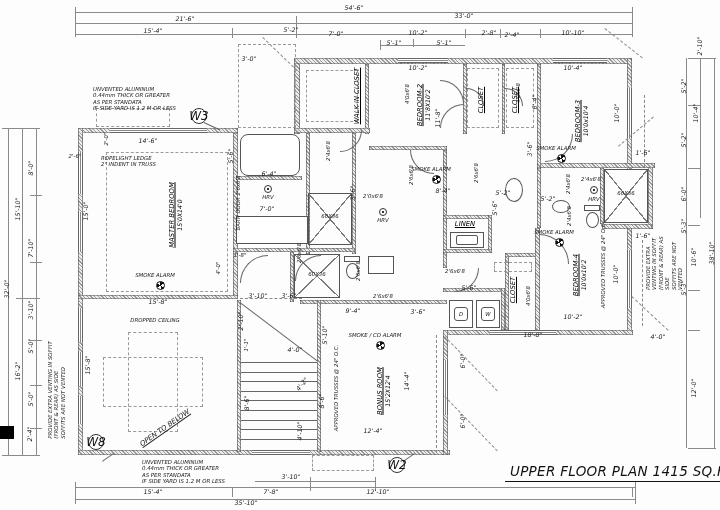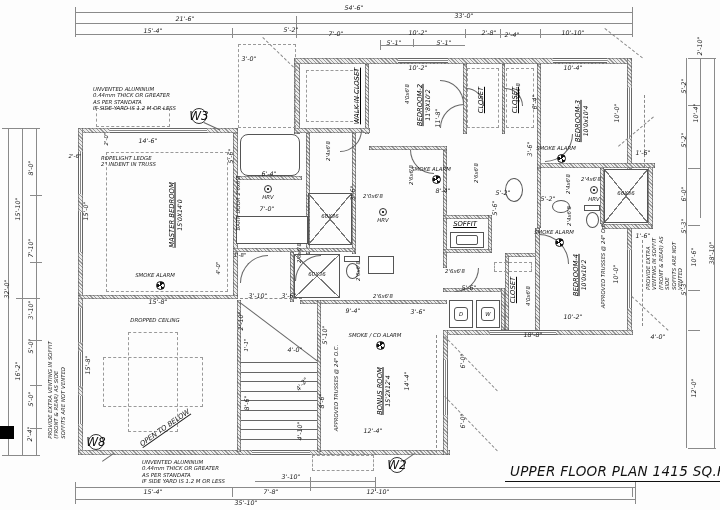--- a/index.html
+++ b/index.html
@@ -359,21 +359,21 @@
     <div class="room" style="left: 481px; top: 100px; transform: translate(-50%, -50%) rotate(-90deg);">
       <span class="nm">CLOSET</span>
     </div>
     <div class="room" style="left: 515px; top: 100px; transform: translate(-50%, -50%) rotate(-90deg);">
       <span class="nm">CLOSET</span>
     </div>
     <div class="room" style="left: 513px; top: 290px; transform: translate(-50%, -50%) rotate(-90deg);">
       <span class="nm">CLOSET</span>
     </div>
     <div class="room" style="left: 465px; top: 224px; transform: translate(-50%, -50%) rotate(0deg);">
-      <span class="nm">SOFFIT</span>
+      <span class="nm">LINEN</span>
     </div>
     <div class="lbl k-f" style="left: 155px; top: 275px; transform: translate(-50%, -50%);">SMOKE ALARM</div>
     <div class="alarm" style="left: 155.5px; top: 280.5px;"></div>
     <div class="lbl k-f" style="left: 431px; top: 169px; transform: translate(-50%, -50%);">SMOKE ALARM</div>
     <div class="alarm" style="left: 431.5px; top: 174.5px;"></div>
     <div class="lbl k-f" style="left: 556px; top: 148px; transform: translate(-50%, -50%);">SMOKE ALARM</div>
     <div class="alarm" style="left: 556.5px; top: 153.5px;"></div>
     <div class="lbl k-f" style="left: 554px; top: 232px; transform: translate(-50%, -50%);">SMOKE ALARM</div>
     <div class="alarm" style="left: 554.5px; top: 237.5px;"></div>
     <div class="lbl k-f" style="left: 375px; top: 335px; transform: translate(-50%, -50%);">SMOKE / CO ALARM</div>

